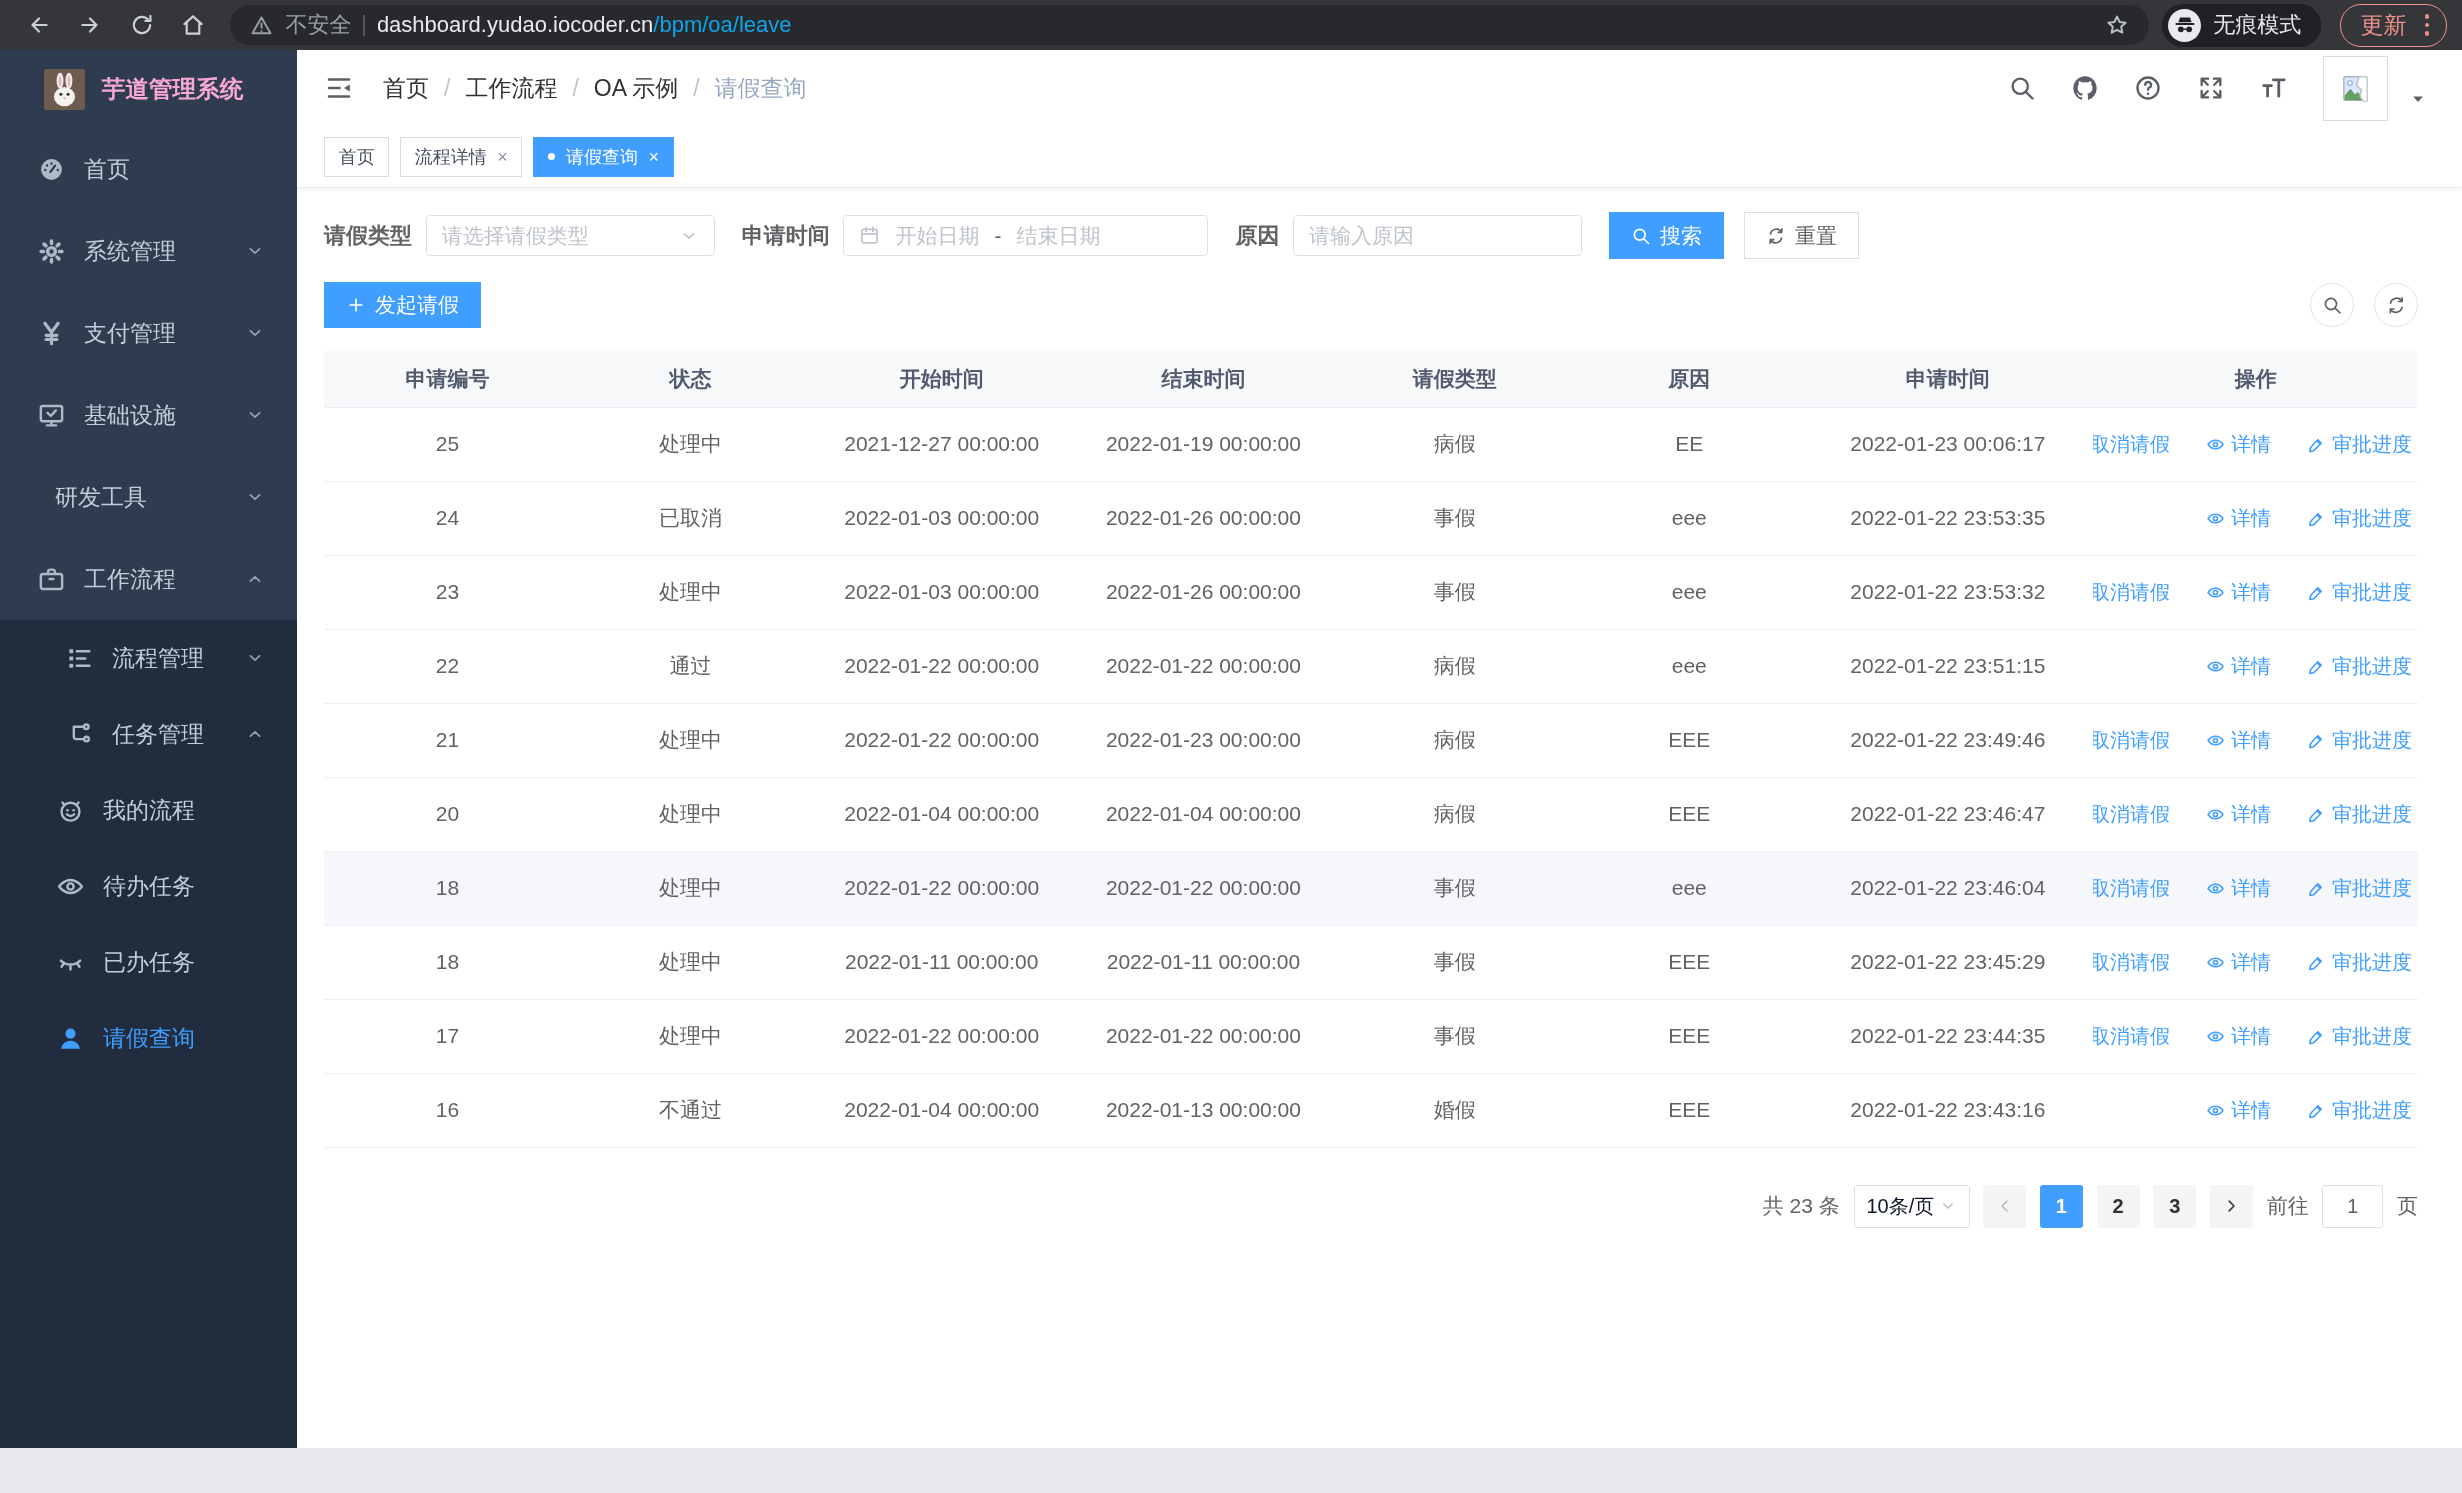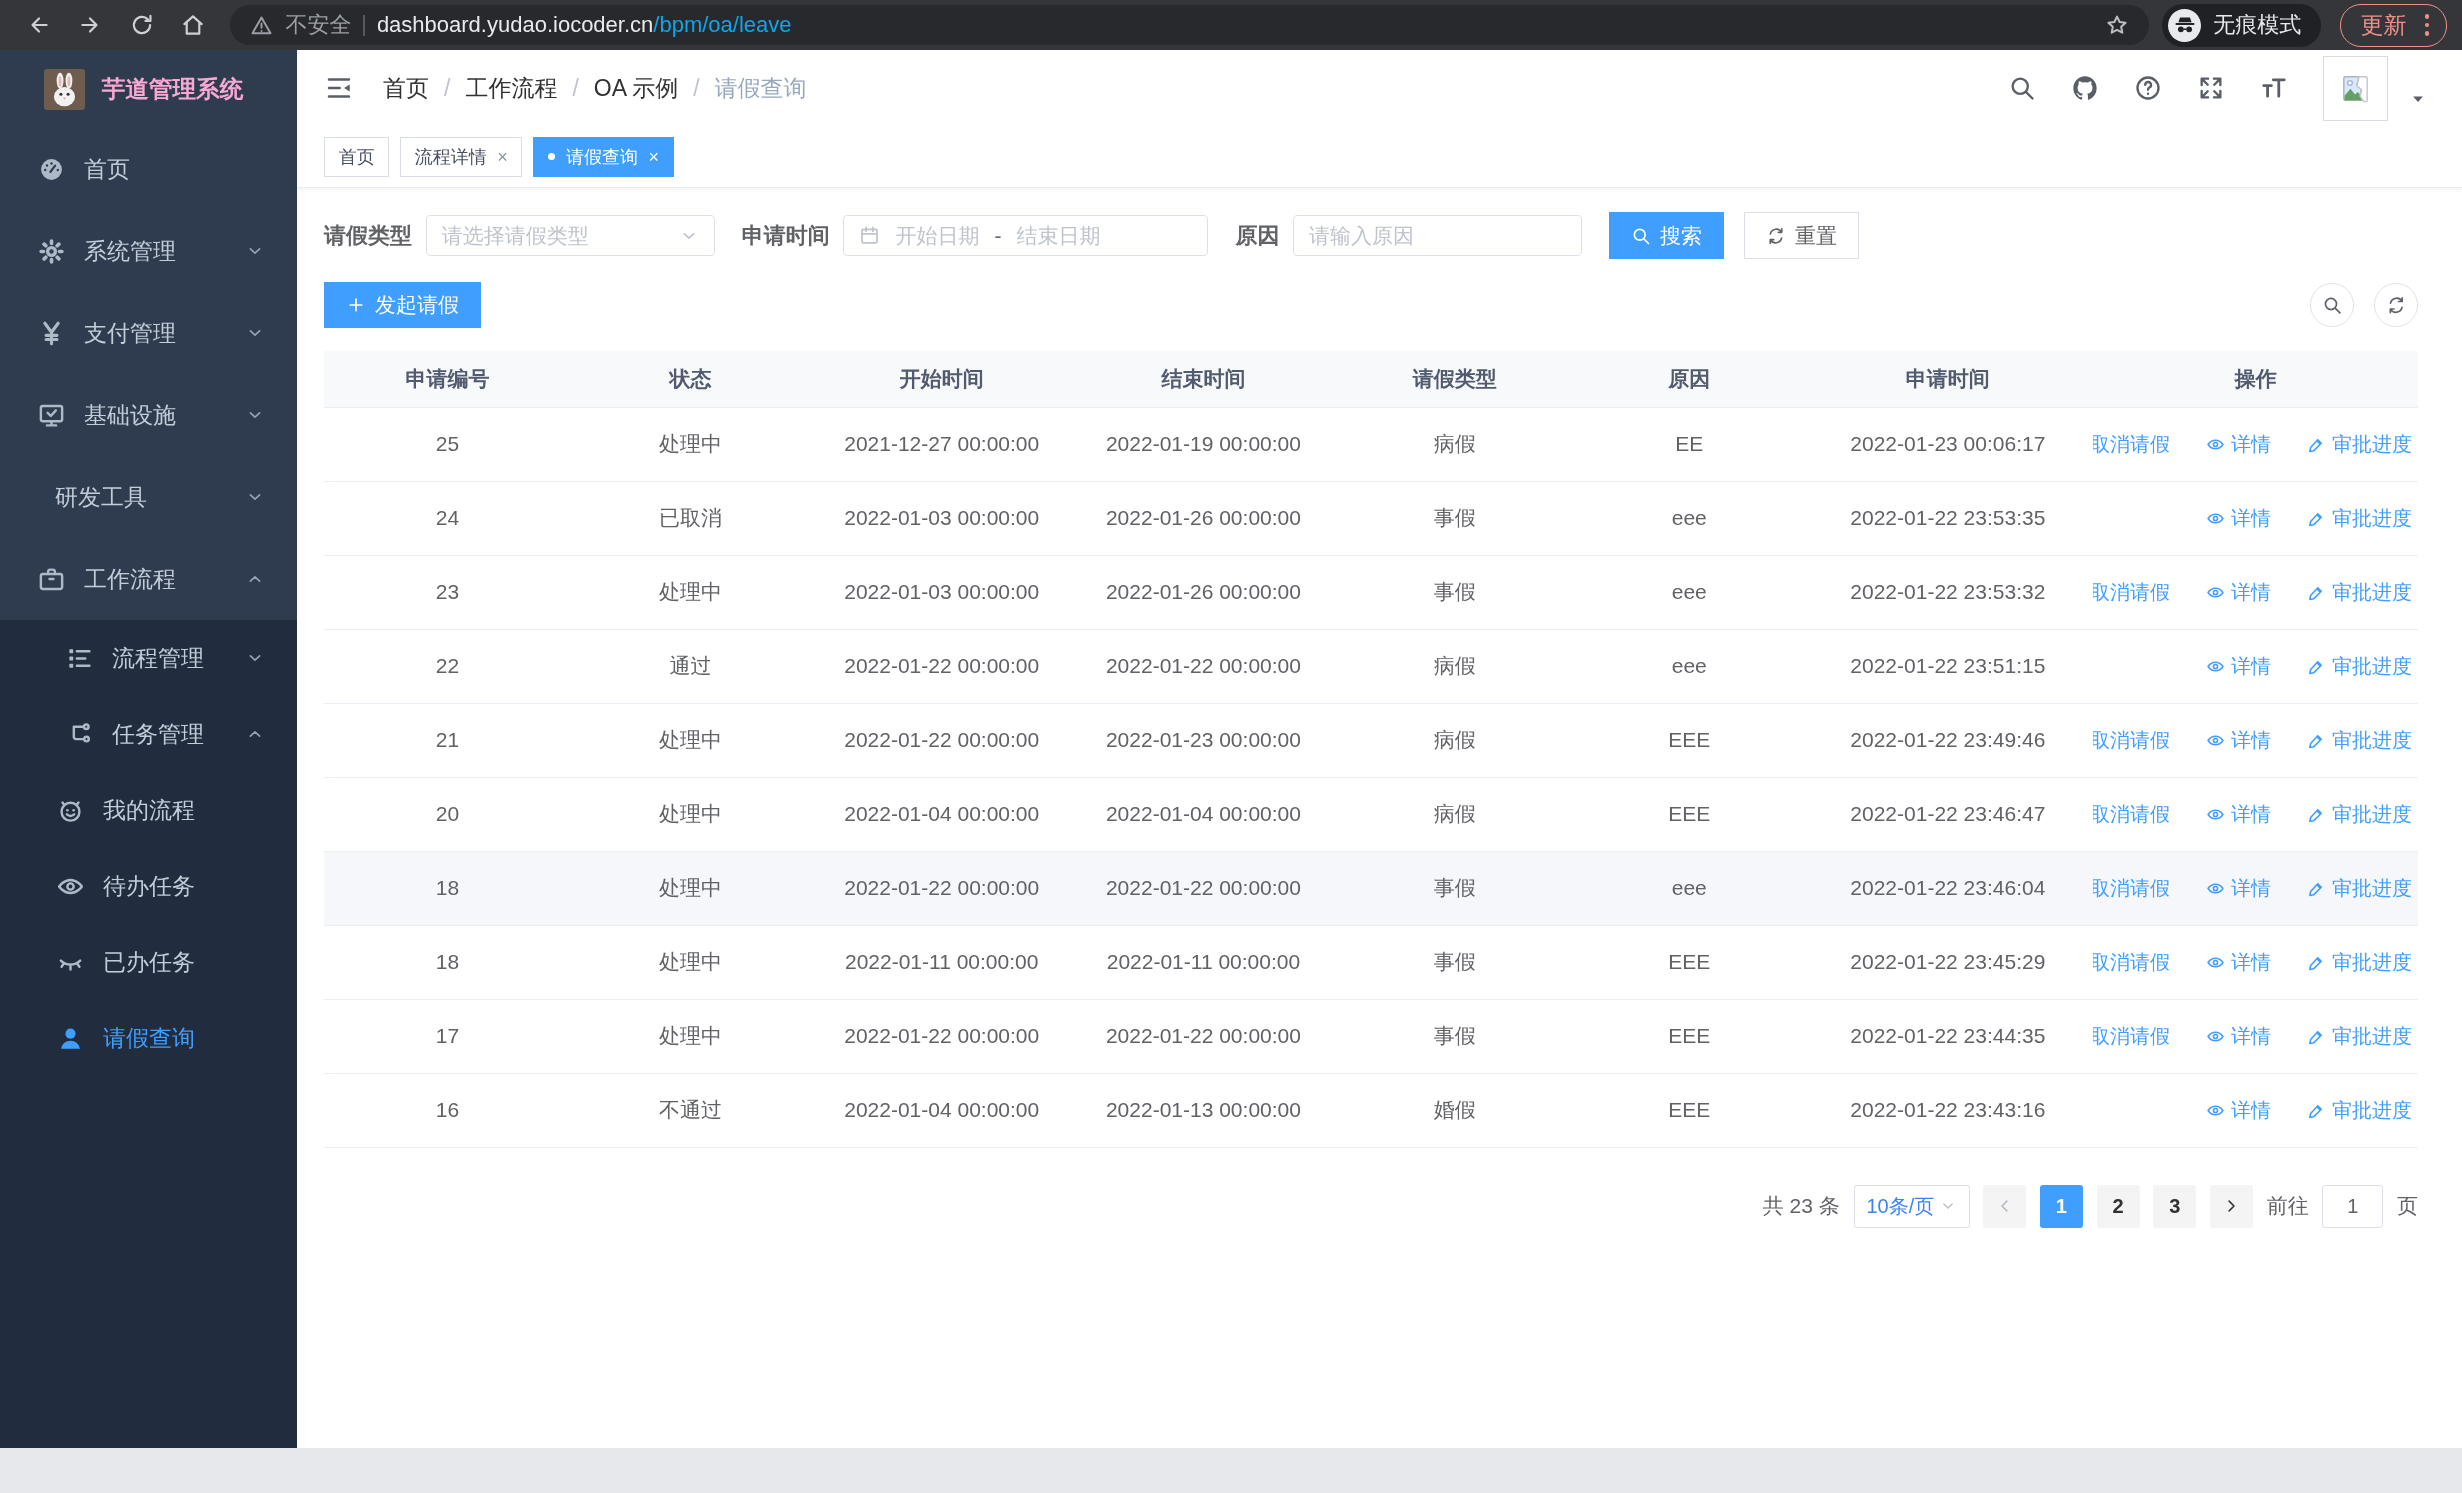--- a/index.html
+++ b/index.html
@@ -91,21 +91,21 @@
 thead th{height:56px;background:#f8f9fb;font-size:21px;color:#515a6e;font-weight:bold;text-align:center;white-space:nowrap}
 tbody td{height:74px;font-size:21px;color:#606266;text-align:center;border-top:0.8px solid #ebeef5;white-space:nowrap;overflow:hidden}
 tbody tr:last-child td{border-bottom:0.8px solid #ebeef5}
 tr.hl td{background:#f5f7fa}
 .act-wrap{display:flex;justify-content:flex-end;align-items:flex-end;gap:36px;padding-right:6px}
 .act{color:#409eff;font-size:20px;display:flex;align-items:center;gap:6px;cursor:pointer;white-space:nowrap}
 .act .aico{font-size:19px}
 
 
 .pager{margin-top:37px;display:flex;align-items:center;justify-content:flex-end;gap:13.7px;font-size:21px;color:#606266}
-.psel{width:116px;height:43px;border:0.8px solid #dcdfe6;border-radius:3px;display:flex;align-items:center;justify-content:space-between;padding:0 12px;color:#3b82f6;font-size:20px;cursor:pointer}
+.psel{width:116px;height:43px;border:0.8px solid #dcdfe6;border-radius:3px;display:flex;align-items:center;justify-content:space-between;padding:0 12px;color:#0f172a;font-size:20px;cursor:pointer}
 .psel .chev-s{font-size:18px;color:#c0c4cc}
 .pages{display:flex;gap:13.7px}
 .pbtn{min-width:43px;height:43px;border-radius:3px;background:#f4f4f5;color:#303133;display:flex;align-items:center;justify-content:center;font-weight:bold;font-size:20px;cursor:pointer}
 .pbtn .pico{font-size:18px}
 .pbtn.prev{color:#b4b9c2}
 .pbtn.cur{background:#409eff;color:#fff}
 .goto-input{width:61px;height:43px;border:0.8px solid #dcdfe6;border-radius:3px;text-align:center;font-size:20px;color:#606266;outline:none}
 </style>
 </head>
 <body>

